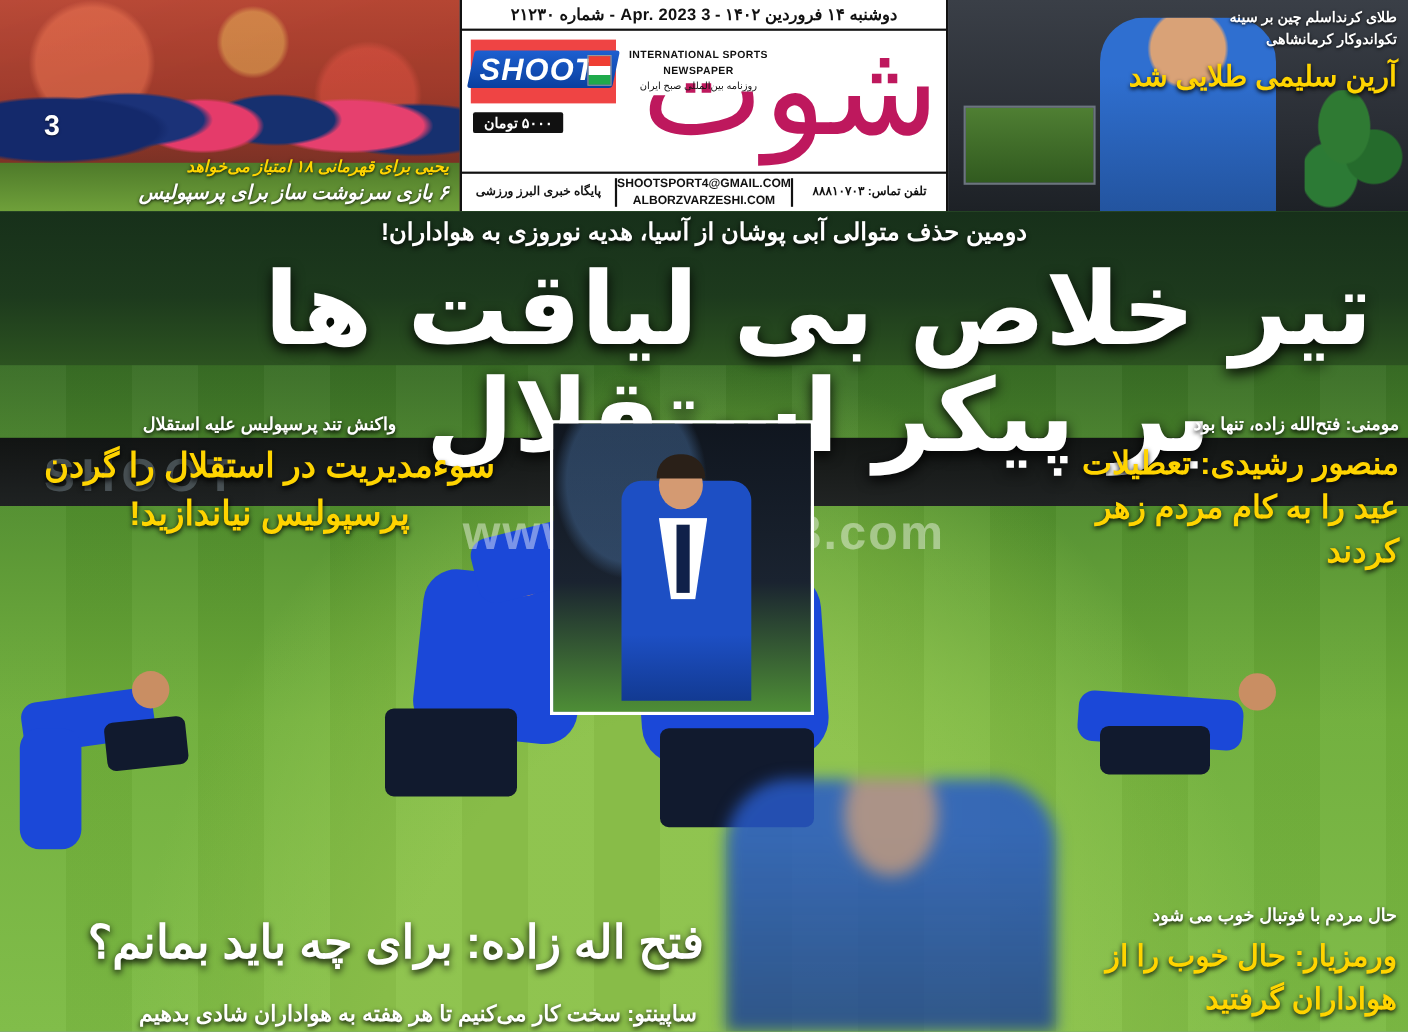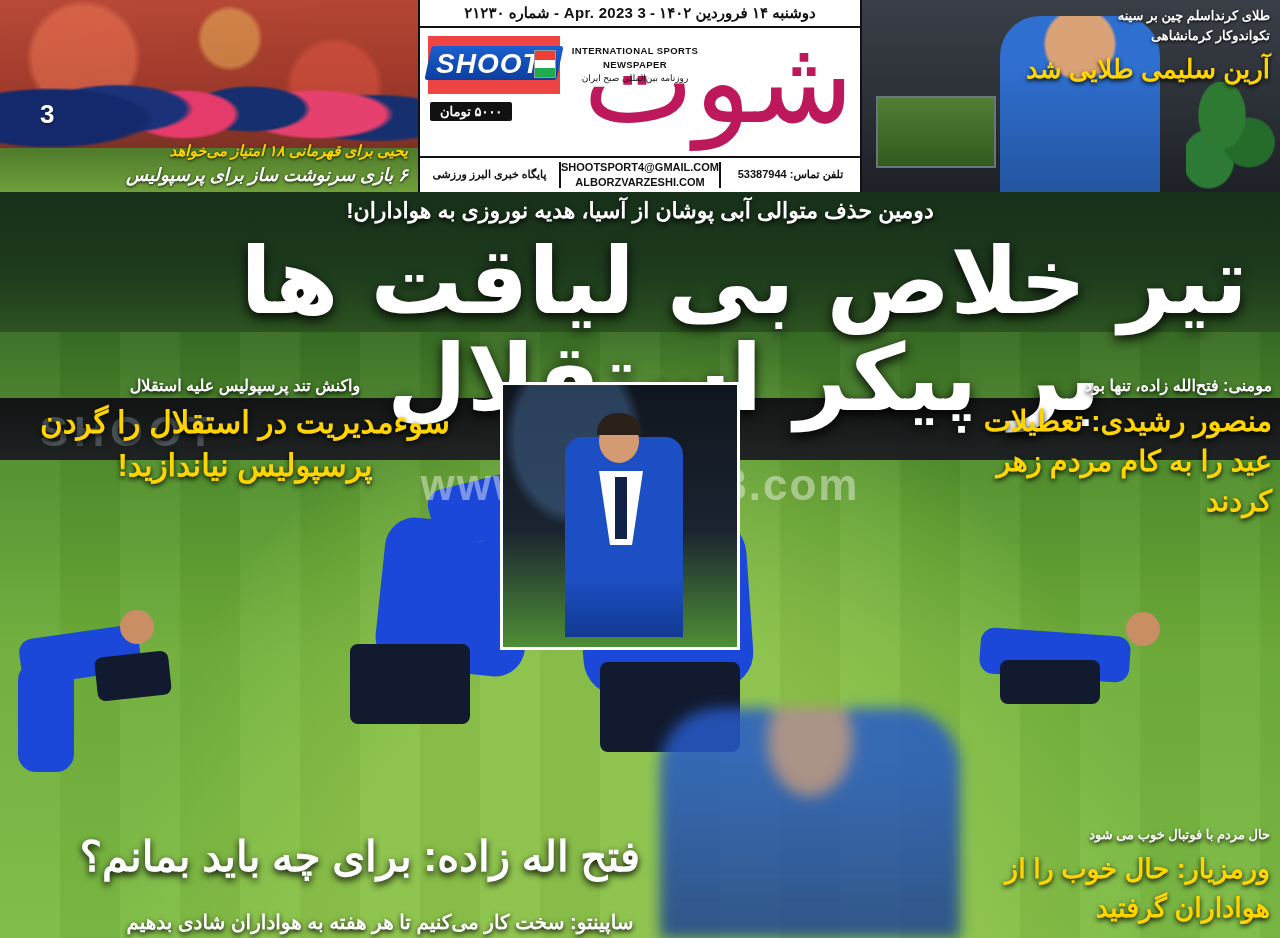--- a/index.html
+++ b/index.html
@@ -339,21 +339,21 @@
     position: absolute; bottom: 4px; left: 0; width: 760px;
     direction: rtl; text-align: center;
     color: #ffffff; font-size: 20px; font-weight: bold;
     text-shadow: 0 2px 5px rgba(0,0,0,.95);
   }
   .bottom-right {
     position: absolute; bottom: 10px; right: 10px; width: 300px;
     direction: rtl; text-align: right;
   }
   .bottom-right .sub {
-    color: #ffffff; font-size: 13px; font-weight: bold;
+    color: #ffffff; font-size: 16px; font-weight: bold;
     text-shadow: 0 2px 4px rgba(0,0,0,.95);
     margin-bottom: 8px;
   }
   .bottom-right .big {
     color: #ffd400; font-size: 27px; font-weight: bold; line-height: 1.45;
     text-shadow: 0 2px 5px rgba(0,0,0,.95);
   }
   .blur-player {
     position: absolute; right: 320px; bottom: 0; width: 300px; height: 230px;
     background:
@@ -392,21 +392,21 @@
         </div>
         <div class="mh-shootlogo">
           <div class="bar"></div>
           <div class="word">SHOOT</div>
           <div class="flag"></div>
         </div>
         <div class="mh-price">۵۰۰۰ تومان</div>
       </div>
 
       <div class="mh-strip">
-        <div class="cell">تلفن تماس: 53387944</div>
+        <div class="cell">تلفن تماس: ۸۸۸۱۰۷۰۳</div>
         <div class="divider"></div>
         <div class="cell">
           <div>SHOOTSPORT4@GMAIL.COM</div>
           <div>ALBORZVARZESHI.COM</div>
         </div>
         <div class="divider"></div>
         <div class="cell">پایگاه خبری البرز ورزشی</div>
       </div>
     </div>
 

